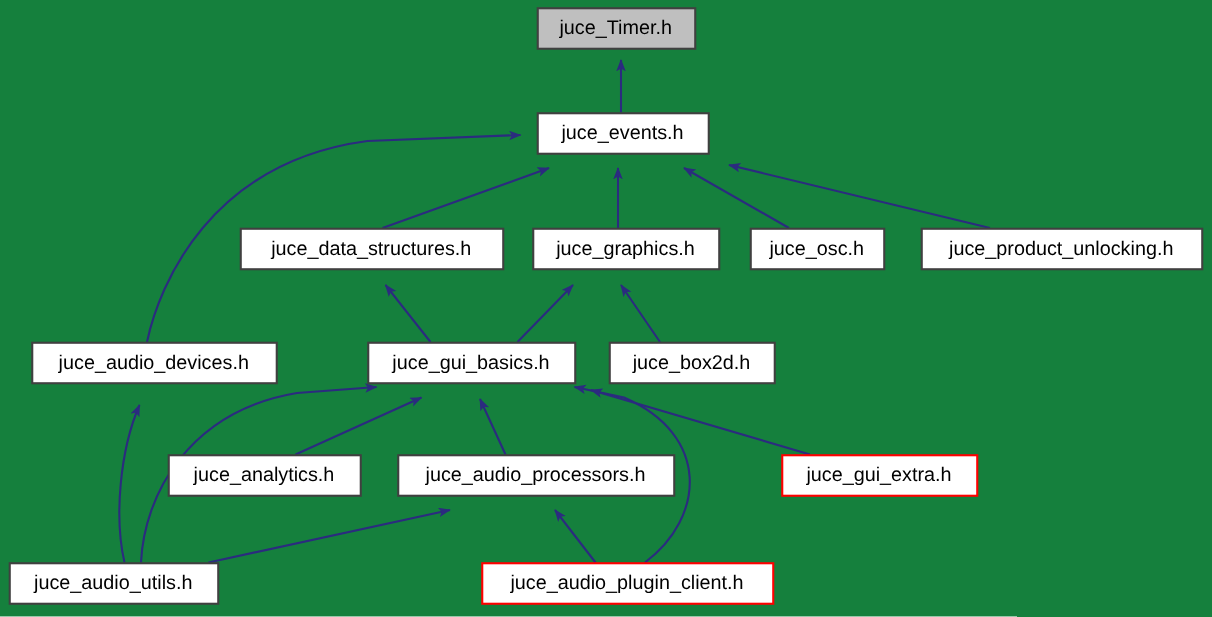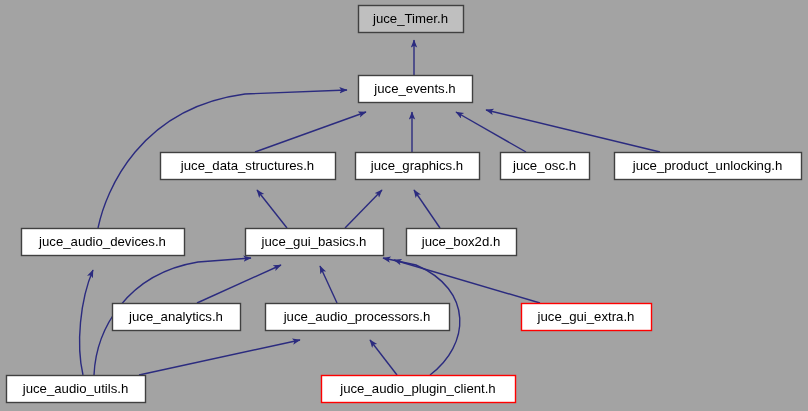--- a/index.html
+++ b/index.html
@@ -4,21 +4,21 @@
 <style>
   html, body {
     margin: 0;
     padding: 0;
     background: #ffffff;
   }
   #graph-root {
     position: relative;
     width: 808px;
     height: 411px;
-    background: #a3a3a3;
+    background: #15803d;
     overflow: hidden;
     font-family: "Liberation Sans", sans-serif;
   }
   #graph-svg {
     position: absolute;
     left: 0;
     top: 0;
     width: 808px;
     height: 411px;
     display: block;

